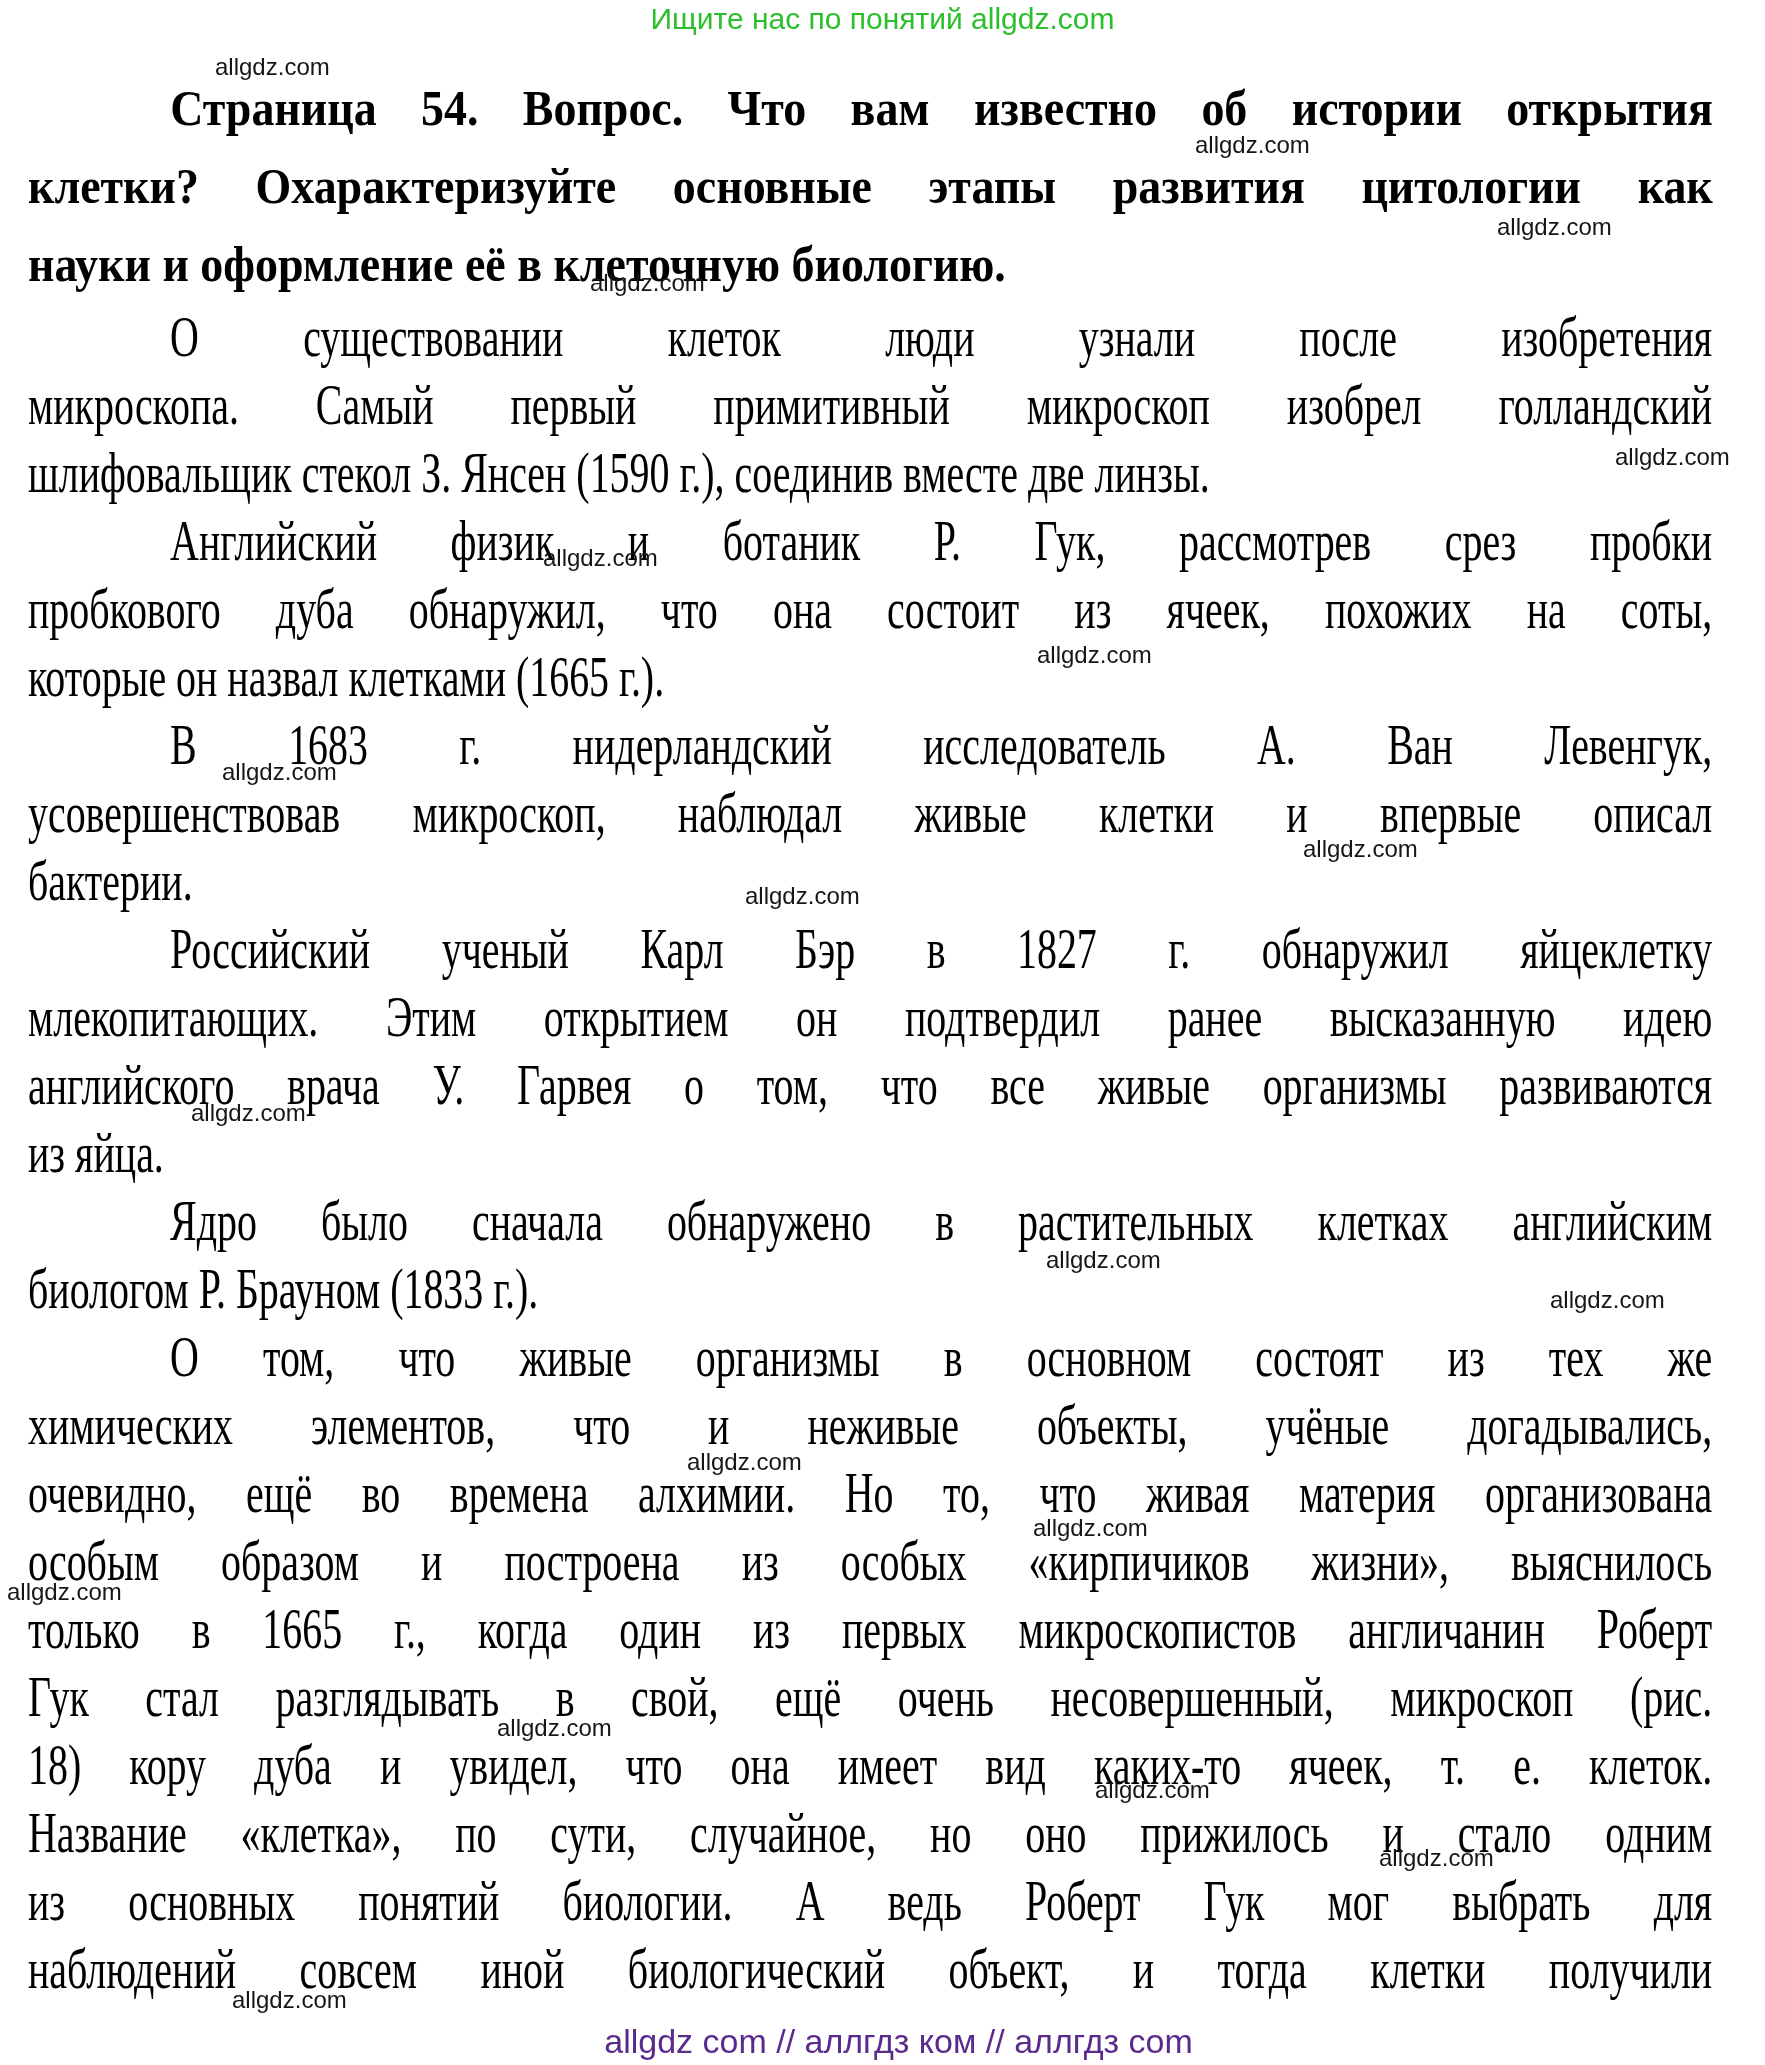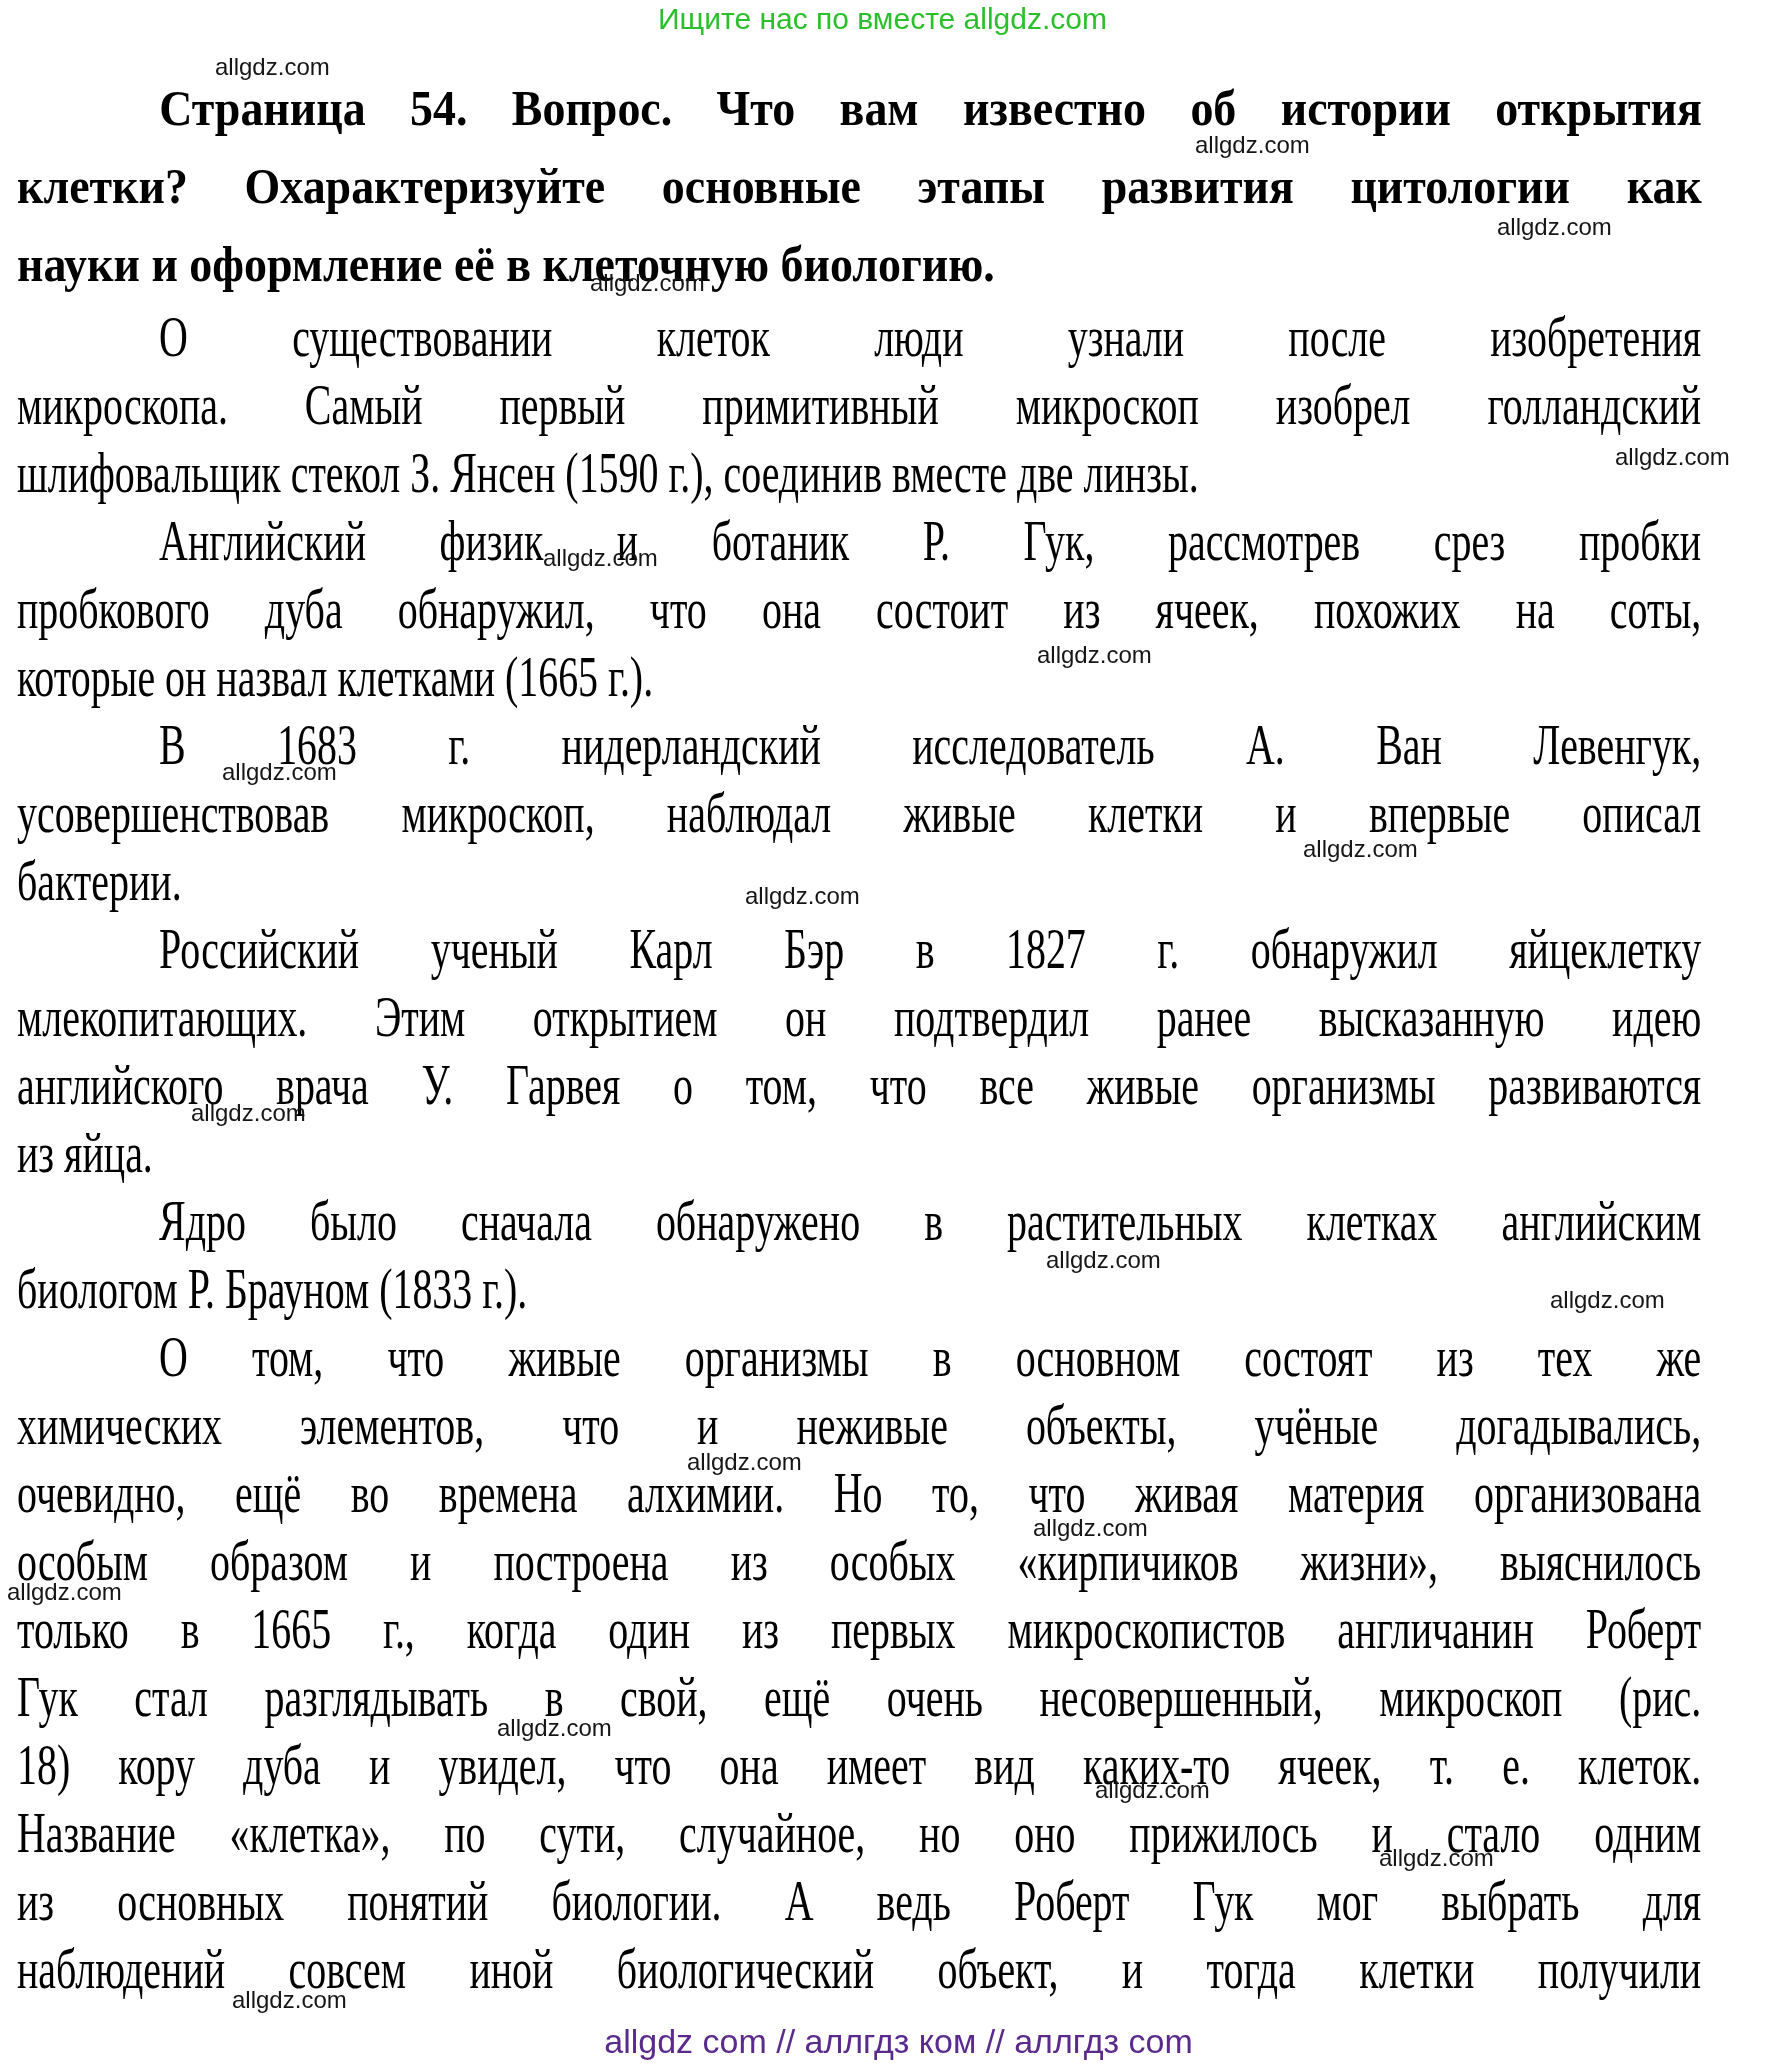--- a/index.html
+++ b/index.html
@@ -13,21 +13,21 @@
   }
   .page { position: absolute; inset: 0; background: #ffffff; overflow: hidden; }
 
   .promo {
     position: absolute; top: 1.8px; left: 0; width: 100%;
     text-align: center;
     font-family: "Liberation Sans", sans-serif;
     font-size: 30px; color: #2bc02b;
   }
 
-  .text { position: absolute; left: 17px; top: 69px; width: 1685px; }
+  .text { position: absolute; left: 28px; top: 69px; width: 1685px; }
 
   
   .t {
     height: 78px; line-height: 78px;
     font-size: 51px; font-weight: bold;
     width: 1872px;
     transform: scaleX(0.90); transform-origin: 0 0;
     text-align: justify;
     white-space: nowrap;
   }
@@ -59,21 +59,21 @@
     text-align: center;
     font-family: "Liberation Sans", sans-serif;
     font-size: 34px; color: #5a2b8c;
   }
 </style>
 </head>
 <body>
 
 <div class="page">
 
-  <div class="promo">Ищите нас по вместе allgdz.com</div>
+  <div class="promo">Ищите нас по понятий allgdz.com</div>
 
   <div class="text">
 
     <div class="t ind j">Страница 54. Вопрос. Что вам известно об истории открытия</div>
     <div class="t j">клетки? Охарактеризуйте основные этапы развития цитологии как</div>
     <div class="t">науки и оформление её в клеточную биологию.</div>
 
     <div class="b ind j">О существовании клеток люди узнали после изобретения</div>
     <div class="b j">микроскопа. Самый первый примитивный микроскоп изобрел голландский</div>
     <div class="b">шлифовальщик стекол З. Янсен (1590 г.), соединив вместе две линзы.</div>

